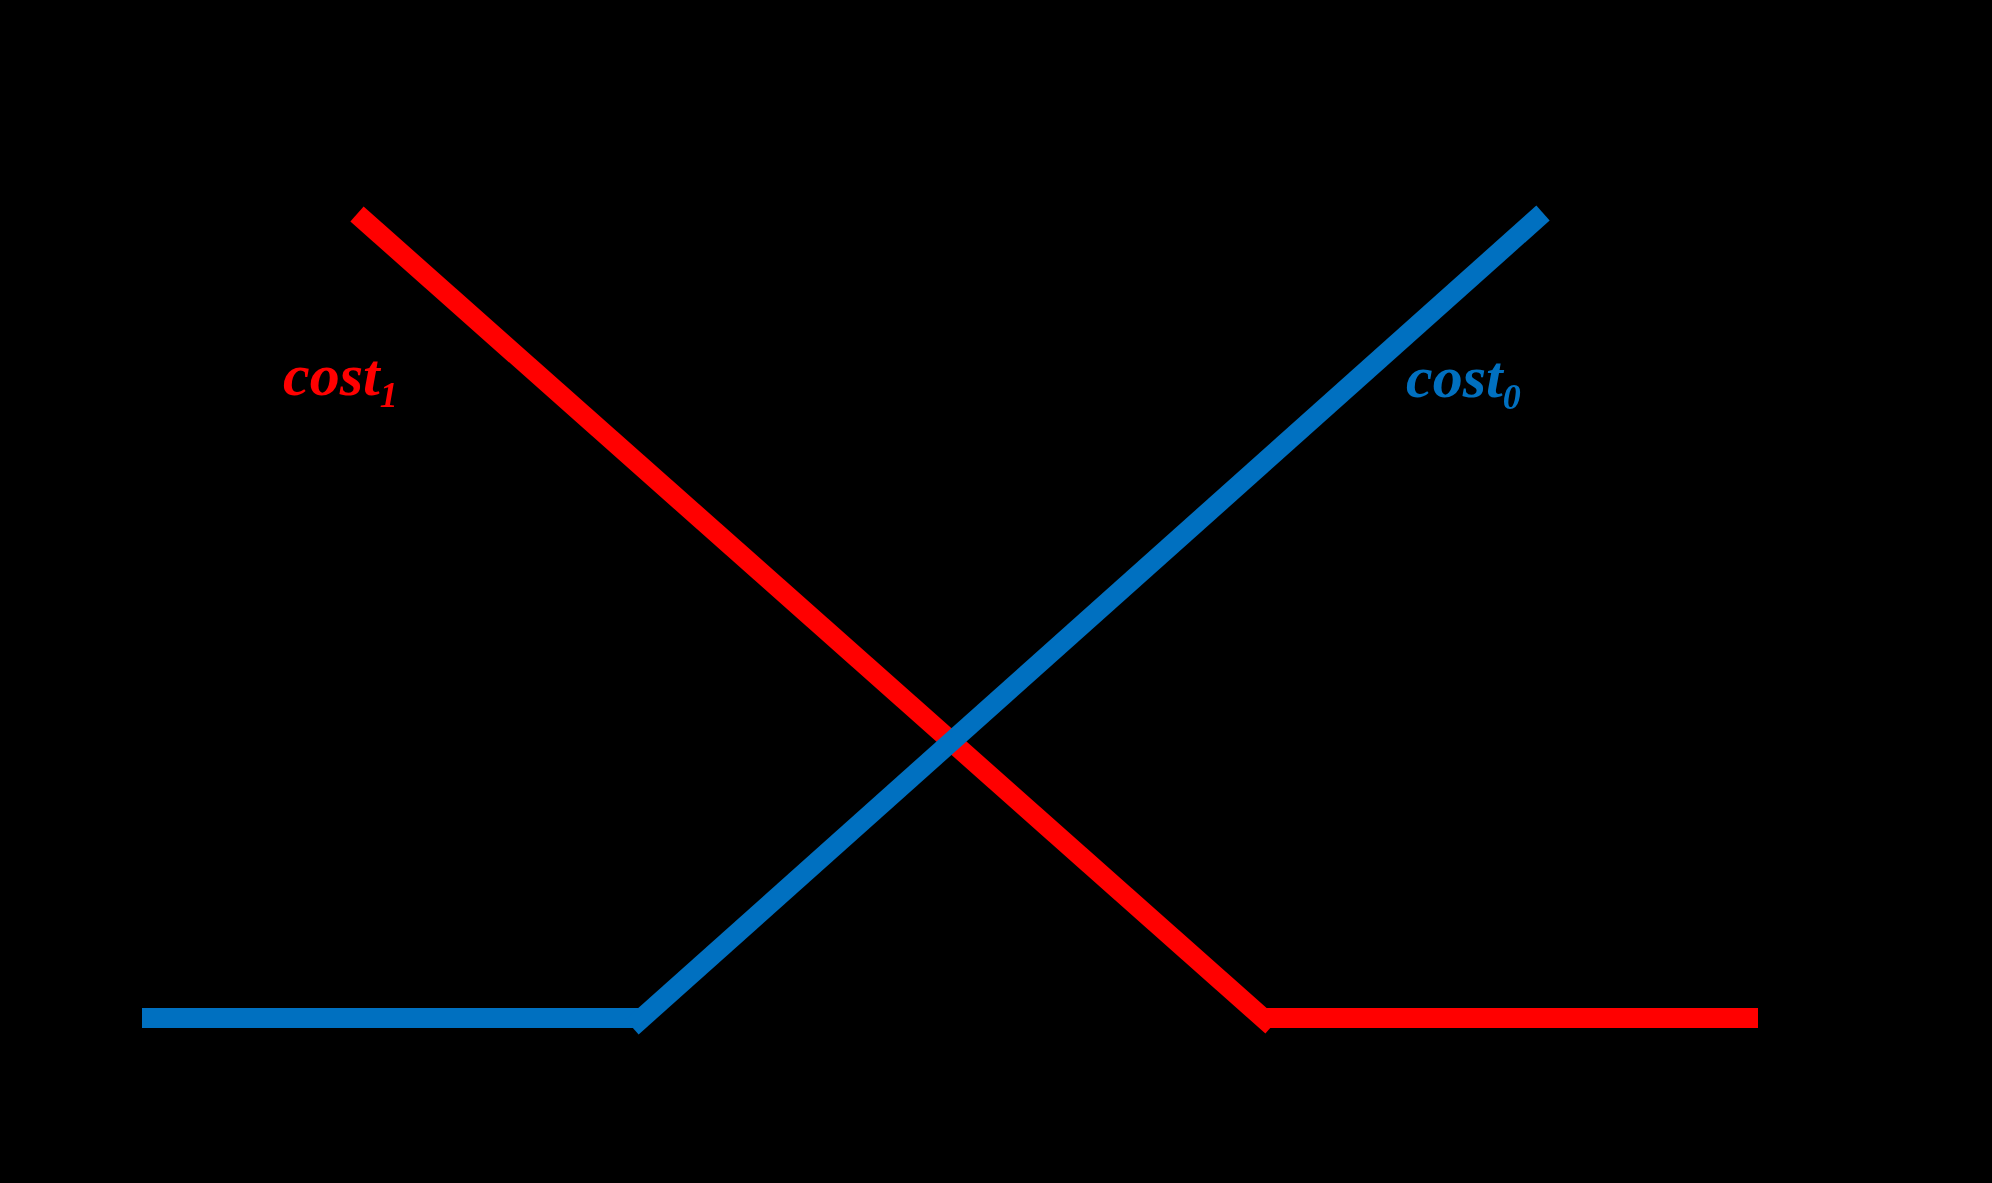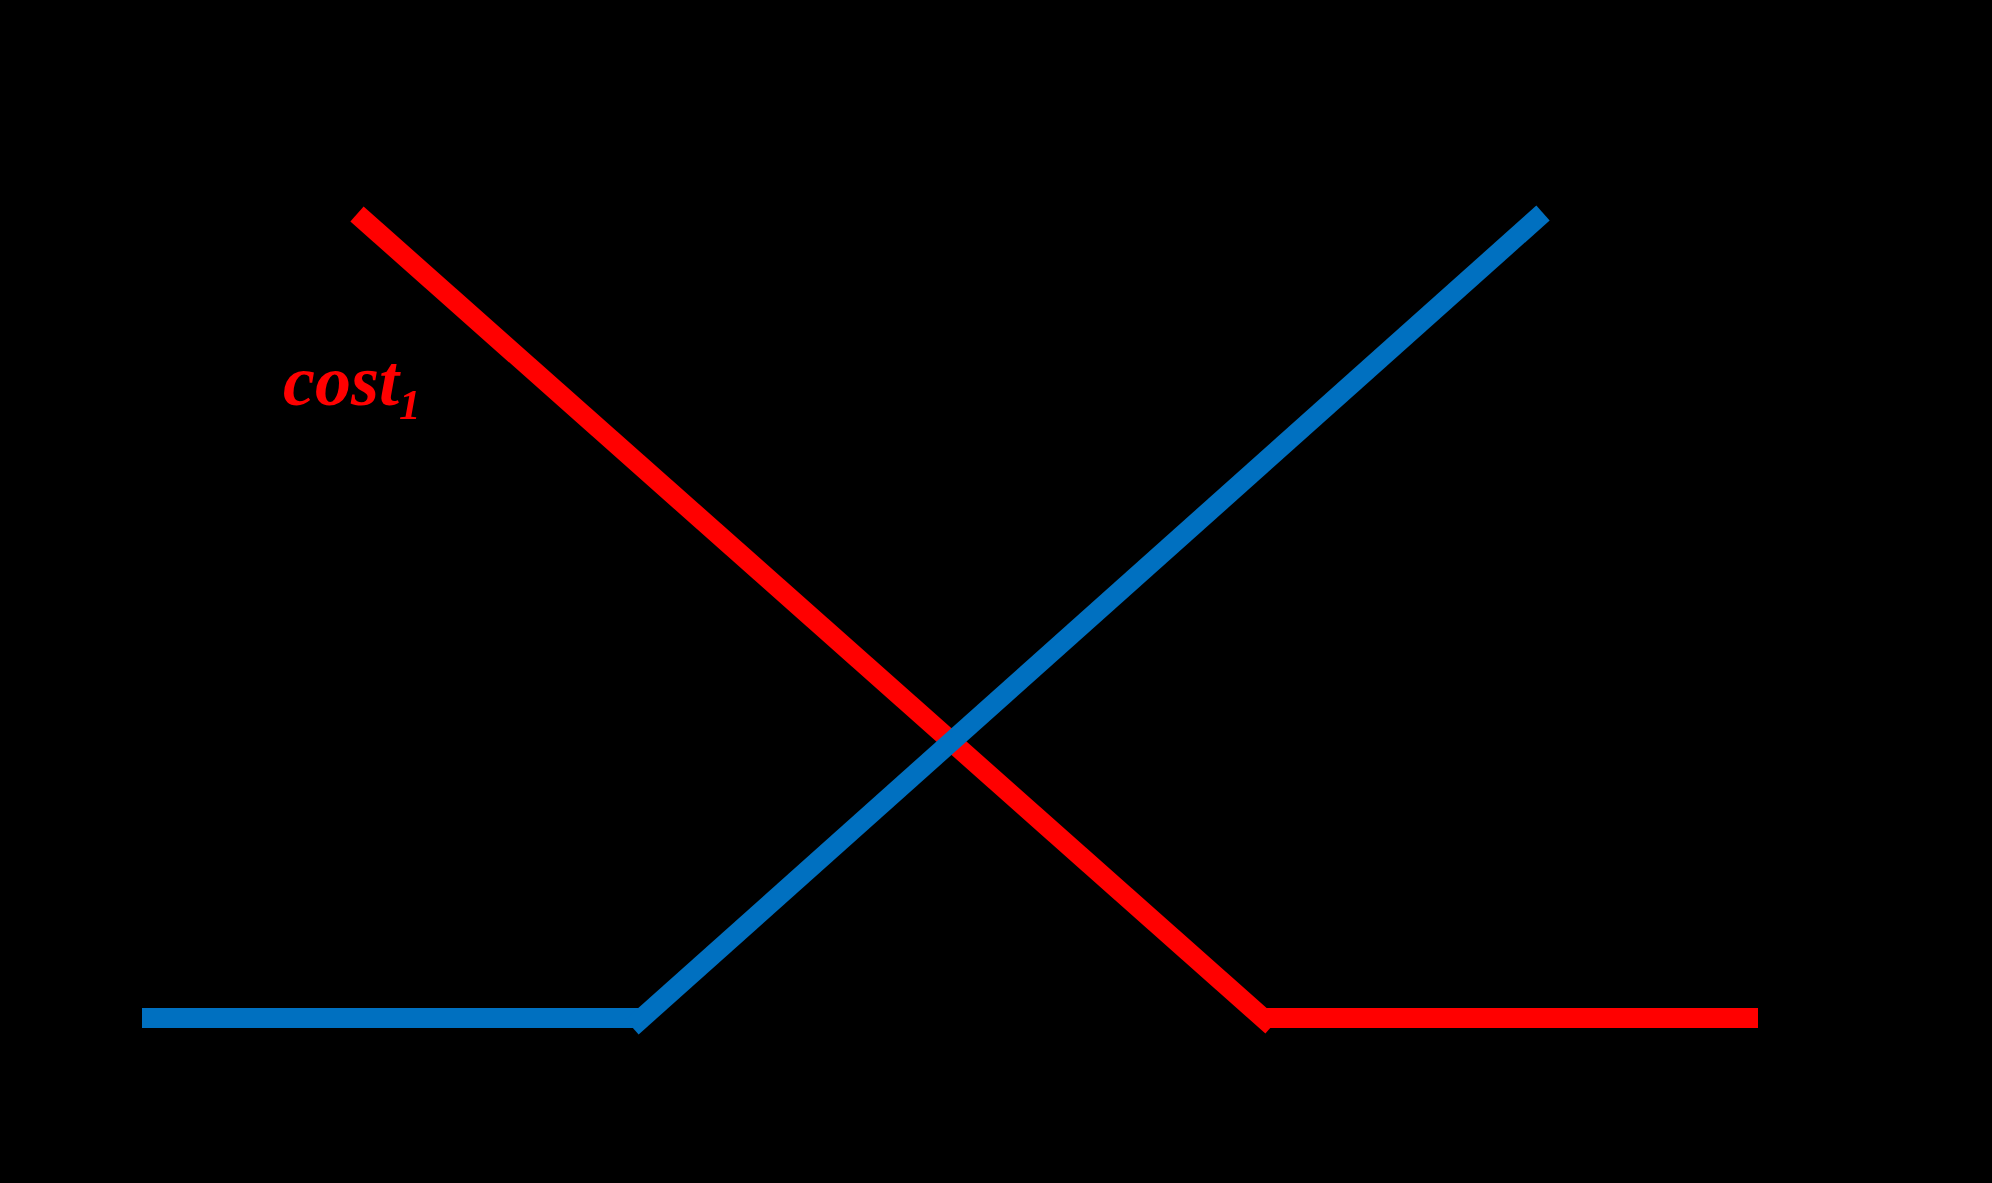--- a/index.html
+++ b/index.html
@@ -16,21 +16,21 @@
   }
   .stage svg {
     position: absolute;
     left: 0;
     top: 0;
   }
   .curve-label {
     position: absolute;
     font-style: italic;
     font-weight: bold;
-    font-size: 72px;
+    font-size: 60px;
     line-height: 1;
     white-space: nowrap;
     user-select: none;
   }
   .curve-label .sub {
     font-size: 0.6em;
     vertical-align: -0.32em;
   }
   .label-cost1 { left: 283px; top: 345px; }
   .label-cost0 { left: 1406px; top: 347px; }
@@ -41,13 +41,14 @@
 <div class="stage" style="width: 1992px; height: 1183px; background: rgb(0, 0, 0);">
   <svg id="chart-svg" width="1992" height="1183" viewBox="0 0 1992 1183">
       <line x1="357" y1="214" x2="1272" y2="1026" stroke="#ff0000" stroke-width="20" stroke-linecap="butt"></line>
       <line x1="1263" y1="1018" x2="1758" y2="1018" stroke="#ff0000" stroke-width="20" stroke-linecap="butt"></line>
       <line x1="142" y1="1018" x2="641" y2="1018" stroke="#0070c0" stroke-width="20" stroke-linecap="butt"></line>
       <line x1="1543" y1="213" x2="632" y2="1027" stroke="#0070c0" stroke-width="20" stroke-linecap="butt"></line>
     </svg>
 
   <div class="curve-label label-cost1" style="color: rgb(255, 0, 0);"><span>cost</span><span class="sub">1</span></div>
 
+  <div class="curve-label label-cost0" style="color: rgb(0, 112, 192);"><span>cost</span><span class="sub">0</span></div>
 </div>
 
 </body></html>

